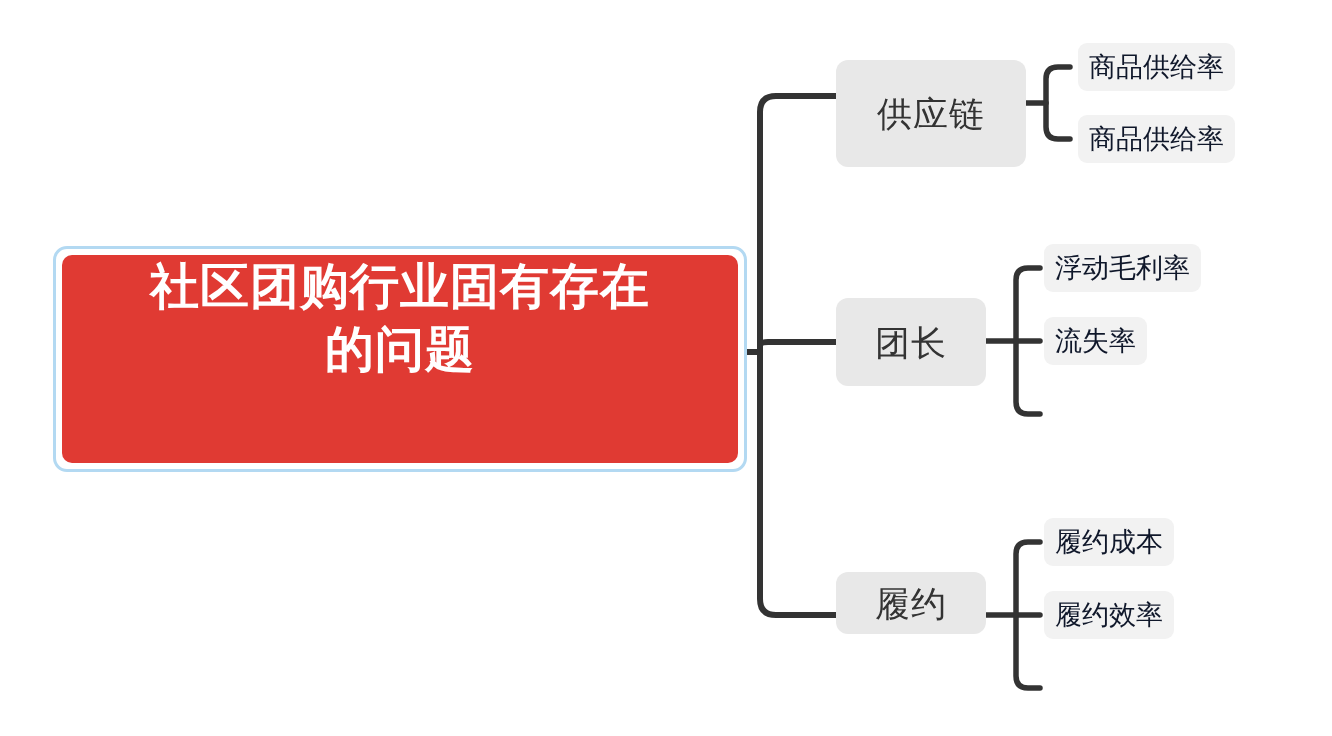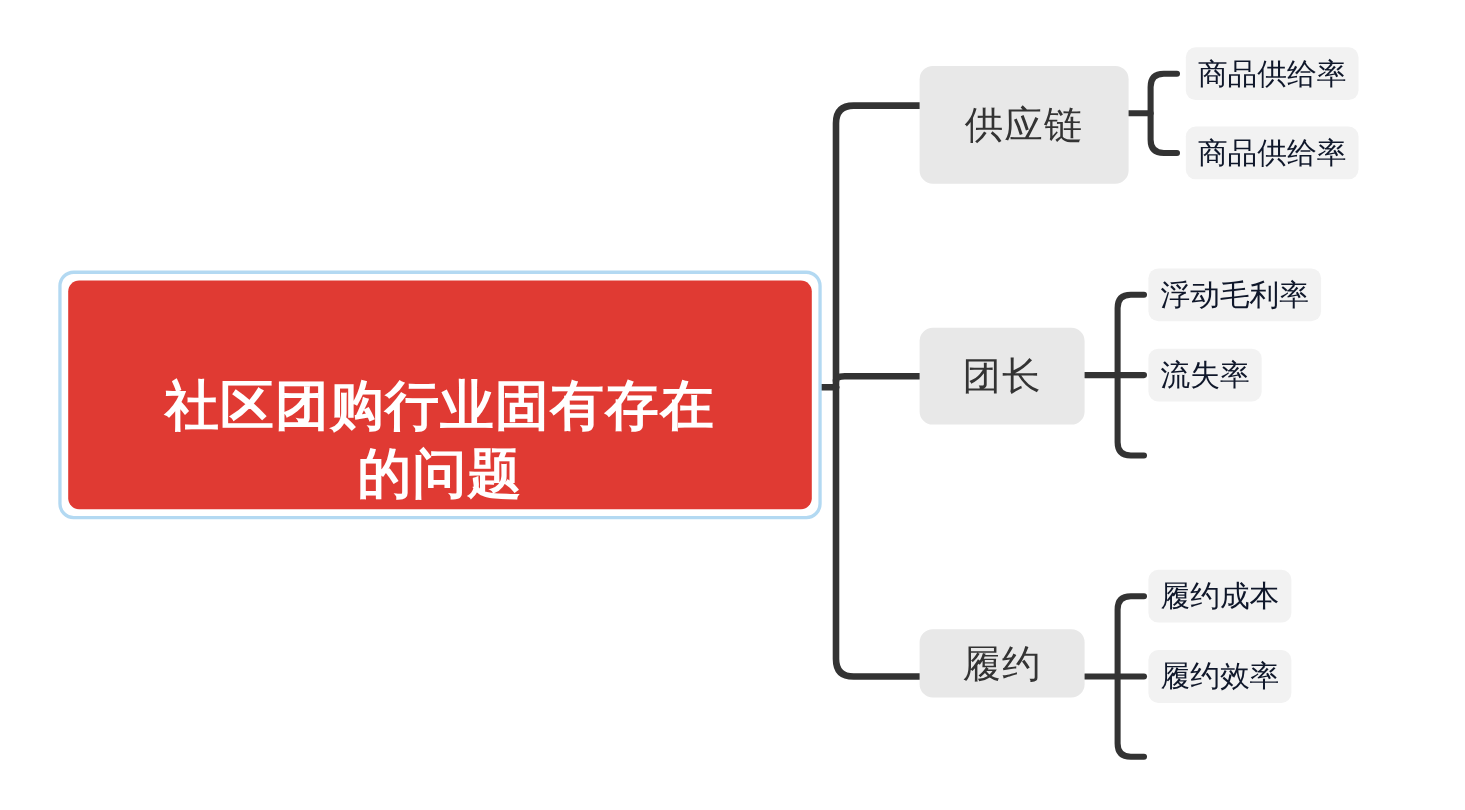--- a/index.html
+++ b/index.html
@@ -61,21 +61,21 @@
     background: #ffffff;
     padding: 6px;
   }
   #root-node-inner {
     width: 100%;
     height: 100%;
     box-sizing: border-box;
     background: #e03a33;
     border-radius: 10px;
     display: flex;
-    align-items: flex-end;
+    align-items: flex-start;
     justify-content: center;
   }
   #root-node-label {
     color: #ffffff;
     font-size: 49px;
     font-weight: bold;
     line-height: 1.28;
     text-align: center;
     letter-spacing: 1px;
     padding: 0 28px;

